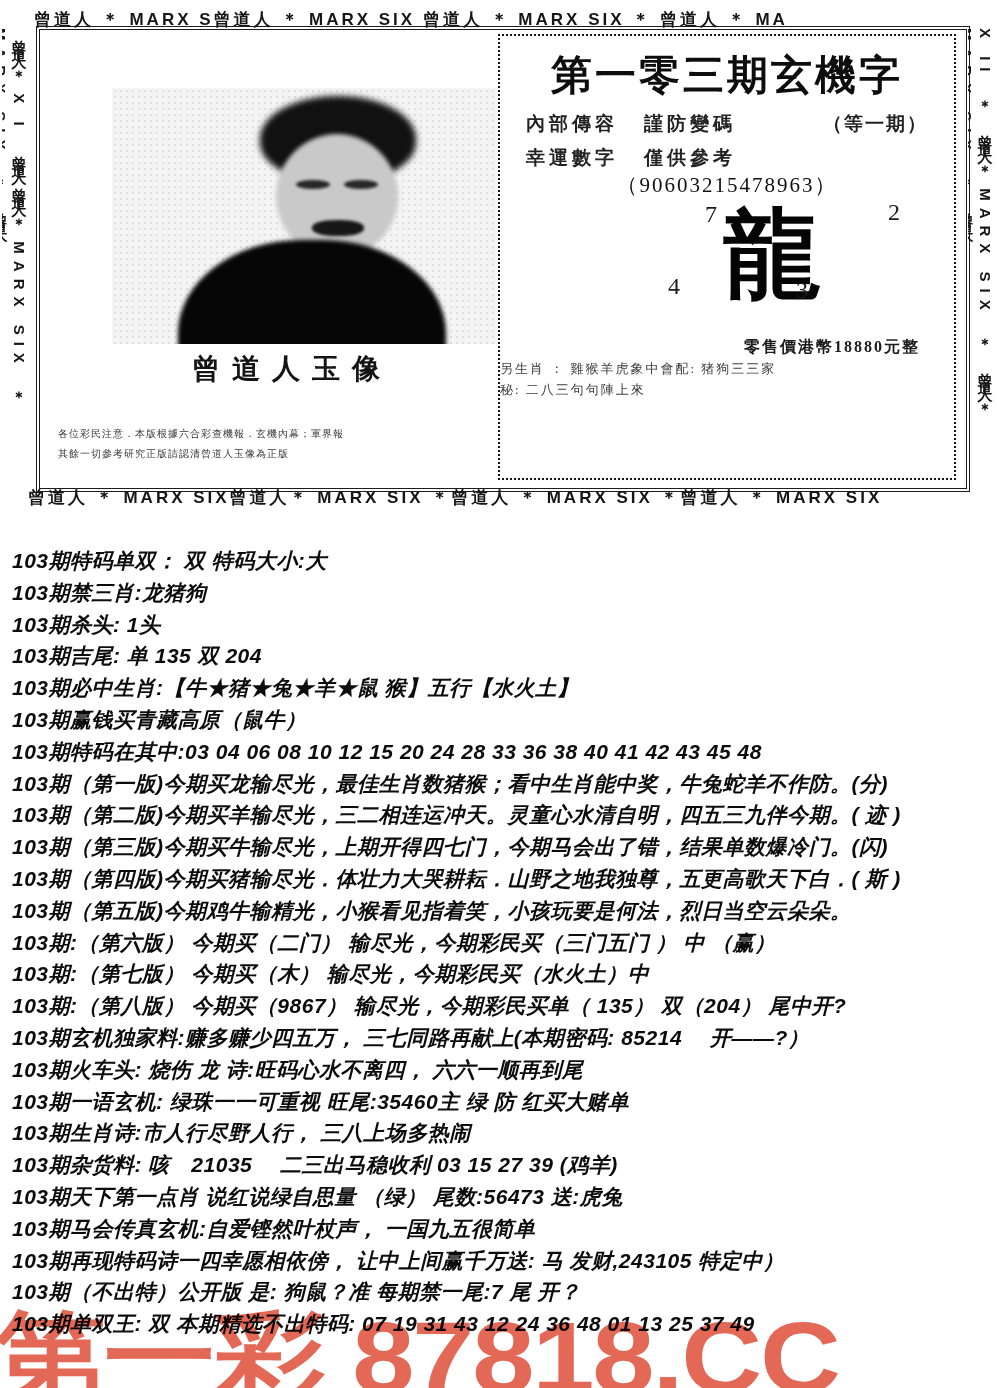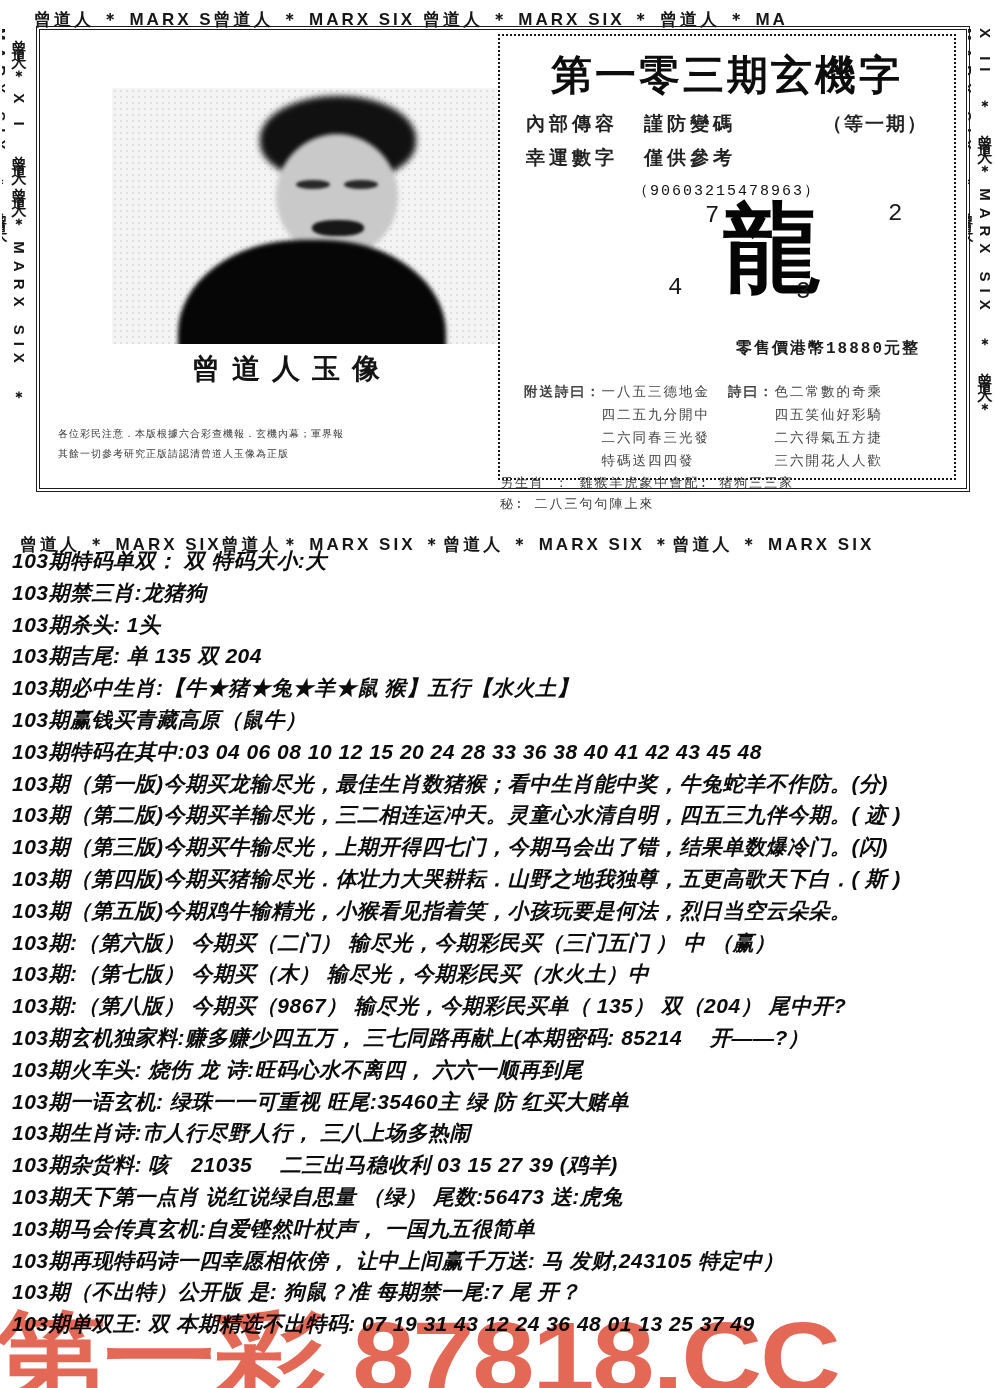--- a/index.html
+++ b/index.html
@@ -3,21 +3,21 @@
 <meta charset="utf-8">
 <style>
   html,body{margin:0;padding:0;background:#fff;}
   #page{position:relative;width:997px;height:1388px;background:#ffffff;overflow:hidden;
         font-family:"Liberation Sans",sans-serif;color:#101010;}
 
   
   .htext{position:absolute;font-weight:700;font-size:17px;letter-spacing:3px;
          white-space:nowrap;overflow:hidden;color:#161616;}
   .top-border{top:8px;left:34px;width:952px;}
-  .bottom-border{top:486px;left:20px;width:968px;margin-top:47px;}
+  .bottom-border{top:486px;left:28px;width:968px;}
   .vtext{position:absolute;writing-mode:vertical-rl;text-orientation:mixed;
          font-weight:700;font-size:15px;letter-spacing:7px;overflow:hidden;color:#161616;}
   .left-border{left:2px;top:28px;height:456px;width:26px;}
   .right-border{left:968px;top:28px;height:456px;width:26px;}
 
   
   .frame{position:absolute;left:36px;top:26px;width:926px;height:458px;
          border:4px double #1c1c1c;}
 
   
@@ -40,28 +40,28 @@
   .caption{position:absolute;left:92px;top:350px;width:400px;text-align:center;
            font-family:"Liberation Serif",serif;font-weight:700;font-size:28px;
            letter-spacing:12px;color:#141414;}
   .photo-note{position:absolute;left:58px;width:430px;font-size:10px;color:#3a3a3a;
            letter-spacing:1px;line-height:20px;font-family:"Liberation Serif",serif;}
   .note1{top:424px;}
   .note2{top:444px;}
 
   
   .panel{position:absolute;left:498px;top:34px;width:458px;height:446px;
-         border:2px dotted #141414;box-sizing:border-box;font-family:Liberation Mono, monospace;}
+         border:2px dotted #141414;box-sizing:border-box;font-family:Liberation Serif, serif;}
   .panel-title{margin-top:12px;text-align:center;font-size:41px;font-weight:700;
          letter-spacing:3px;color:#0d0d0d;}
   .panel-row{display:flex;align-items:baseline;padding:0 26px;font-size:19px;
          letter-spacing:4px;color:#222;margin-top:8px;font-weight:600;}
   .panel-row .gap{width:26px;}
   .panel-row .right{margin-left:auto;letter-spacing:2px;}
-  .panel-code{text-align:center;font-size:15px;letter-spacing:2px;margin-top:10px;color:#111;}
+  .panel-code{text-align:center;font-size:21px;letter-spacing:2px;color:#111;}
   .dragon-box{position:relative;height:116px;margin-top:4px;}
   .dragon-char{position:absolute;left:272px;top:0;transform:translateX(-50%);
          font-size:98px;line-height:104px;font-weight:700;color:#050505;}
   .corner-num{position:absolute;font-size:24px;color:#1a1a1a;}
   .n7{left:205px;top:-2px;}
   .n2{left:388px;top:-4px;}
   .n4{left:168px;top:70px;}
   .n3{left:296px;top:74px;}
   .price{text-align:right;padding-right:34px;font-size:16px;letter-spacing:2px;
          margin-top:18px;color:#1c1c1c;font-weight:600;}
@@ -121,36 +121,20 @@
     </div>
     <div class="panel-code">（90603215478963）</div>
     <div class="dragon-box">
       <span class="corner-num n7">7</span>
       <span class="corner-num n2">2</span>
       <span class="dragon-char">龍</span>
       <span class="corner-num n4">4</span>
       <span class="corner-num n3">3</span>
     </div>
     <div class="price">零售價港幣18880元整</div>
-    <div class="poems">
-      <span class="poem-label">附送詩曰：</span>
-      <span class="poem-lines">
-        <div>一八五三德地金</div>
-        <div>四二五九分開中</div>
-        <div>二六同春三光發</div>
-        <div>特碼送四四發</div>
-      </span>
-      <span class="poem-label">詩曰：</span>
-      <span class="poem-lines">
-        <div>色二常數的奇乘</div>
-        <div>四五笑仙好彩騎</div>
-        <div>二六得氣五方捷</div>
-        <div>三六開花人人歡</div>
-      </span>
-    </div>
     <div class="panel-foot">另生肖 ： 雞猴羊虎象中會配: 猪狗三三家</div>
     <div class="panel-foot">秘: 二八三句句陣上來</div>
   </div>
 
   <div class="lines">
     <div class="line">103期特码单双：  双 特码大小:大</div>
     <div class="line">103期禁三肖:龙猪狗</div>
     <div class="line">103期杀头: 1头</div>
     <div class="line">103期吉尾: 单 135 双 204</div>
     <div class="line">103期必中生肖:【牛★猪★兔★羊★鼠  猴】五行【水火土】</div>

